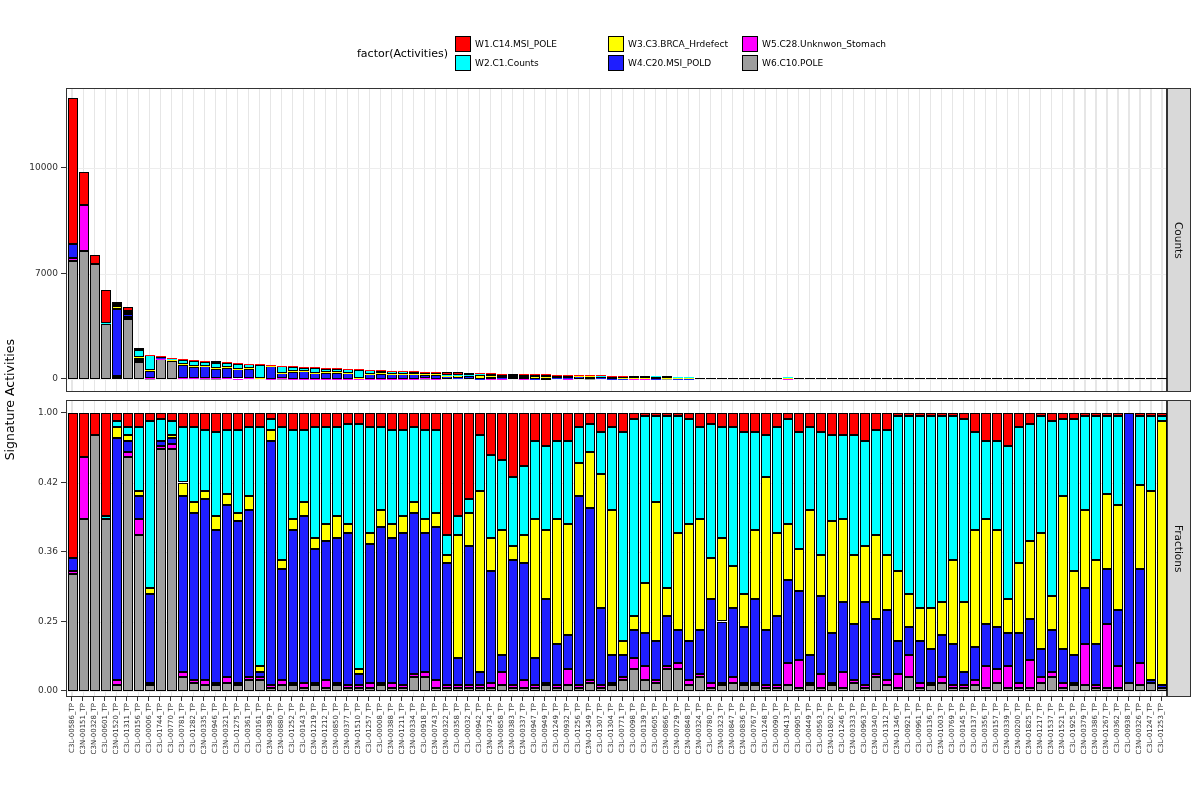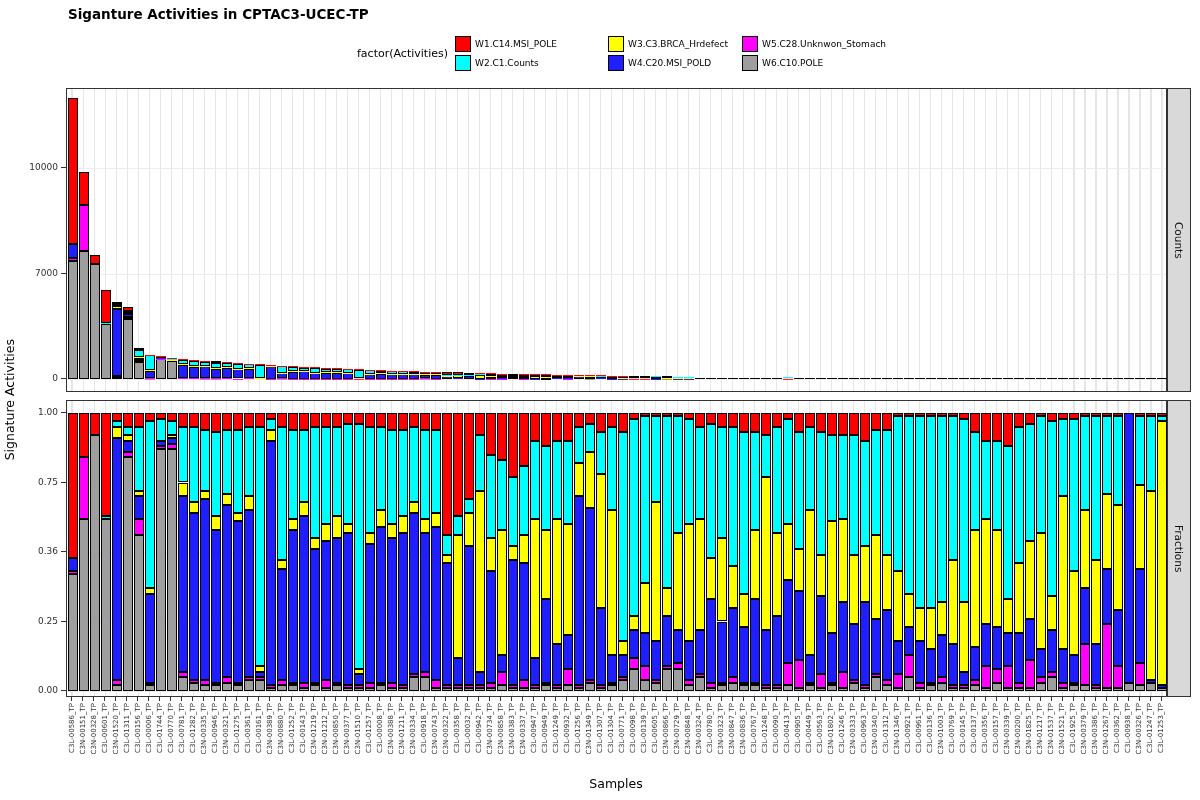--- a/index.html
+++ b/index.html
@@ -26,21 +26,20 @@
   .xlab{position:absolute;width:62px;font-size:7px;line-height:8px;color:#303030;text-align:right;
     transform:rotate(-90deg);transform-origin:100% 0;white-space:nowrap;}
   .x-title{position:absolute;left:466px;width:300px;top:776px;text-align:center;font-size:12.5px;color:#000;}
   .y-title{position:absolute;left:2px;top:250px;height:300px;display:flex;align-items:center;}
   .y-title span{writing-mode:vertical-rl;transform:rotate(180deg);font-size:12.5px;color:#000;}
 </style>
 </head>
 <body>
 
 <div id="chart">
-  <div class="title">Siganture Activities in CPTAC3-UCEC-TP</div>
 
   <div class="legend-title">factor(Activities)</div>
   <div id="legend">
       <div class="legend-col" style="left: 455px;">
         <div class="legend-entry">
           <span class="legend-key" style="background: rgb(255, 0, 0);"></span>
           <span class="legend-label">W1.C14.MSI_POLE</span>
         </div>
         <div class="legend-entry">
           <span class="legend-key" style="background: rgb(0, 255, 255);"></span>
@@ -1436,21 +1435,21 @@
       <div class="ytick-label" style="left: 18px; top: 267.5px;">7000</div>
       <div class="ytick-mark" style="left: 61px; top: 167px;"></div>
       <div class="ytick-label" style="left: 18px; top: 162px;">10000</div>
       <div class="ytick-mark" style="left: 61px; top: 690px;"></div>
       <div class="ytick-label" style="left: 18px; top: 685px;">0.00</div>
       <div class="ytick-mark" style="left: 61px; top: 620.5px;"></div>
       <div class="ytick-label" style="left: 18px; top: 615.5px;">0.25</div>
       <div class="ytick-mark" style="left: 61px; top: 551px;"></div>
       <div class="ytick-label" style="left: 18px; top: 546px;">0.36</div>
       <div class="ytick-mark" style="left: 61px; top: 481.5px;"></div>
-      <div class="ytick-label" style="left: 18px; top: 476.5px;">0.75</div>
+      <div class="ytick-label" style="left: 18px; top: 476.5px;">0.42</div>
       <div class="ytick-mark" style="left: 61px; top: 412px;"></div>
       <div class="ytick-label" style="left: 18px; top: 407px;">1.00</div>
     </div>
   <div id="xaxis">
       <div class="xtick-mark" style="left: 71.005px; top: 697px;"></div>
       <div class="xlab" style="left: 5.505px; top: 703px;">C3L-00586_TP</div>
       <div class="xtick-mark" style="left: 82.015px; top: 697px;"></div>
       <div class="xlab" style="left: 16.515px; top: 703px;">C3N-00151_TP</div>
       <div class="xtick-mark" style="left: 93.025px; top: 697px;"></div>
       <div class="xlab" style="left: 27.525px; top: 703px;">C3N-00328_TP</div>
@@ -1643,14 +1642,13 @@
       <div class="xtick-mark" style="left: 1127.96px; top: 697px;"></div>
       <div class="xlab" style="left: 1062.46px; top: 703px;">C3L-00938_TP</div>
       <div class="xtick-mark" style="left: 1138.97px; top: 697px;"></div>
       <div class="xlab" style="left: 1073.47px; top: 703px;">C3N-00326_TP</div>
       <div class="xtick-mark" style="left: 1149.98px; top: 697px;"></div>
       <div class="xlab" style="left: 1084.48px; top: 703px;">C3L-01247_TP</div>
       <div class="xtick-mark" style="left: 1160.99px; top: 697px;"></div>
       <div class="xlab" style="left: 1095.49px; top: 703px;">C3L-01253_TP</div>
     </div>
 
-  <div class="x-title">Samples</div>
 </div>
 
 </body></html>

